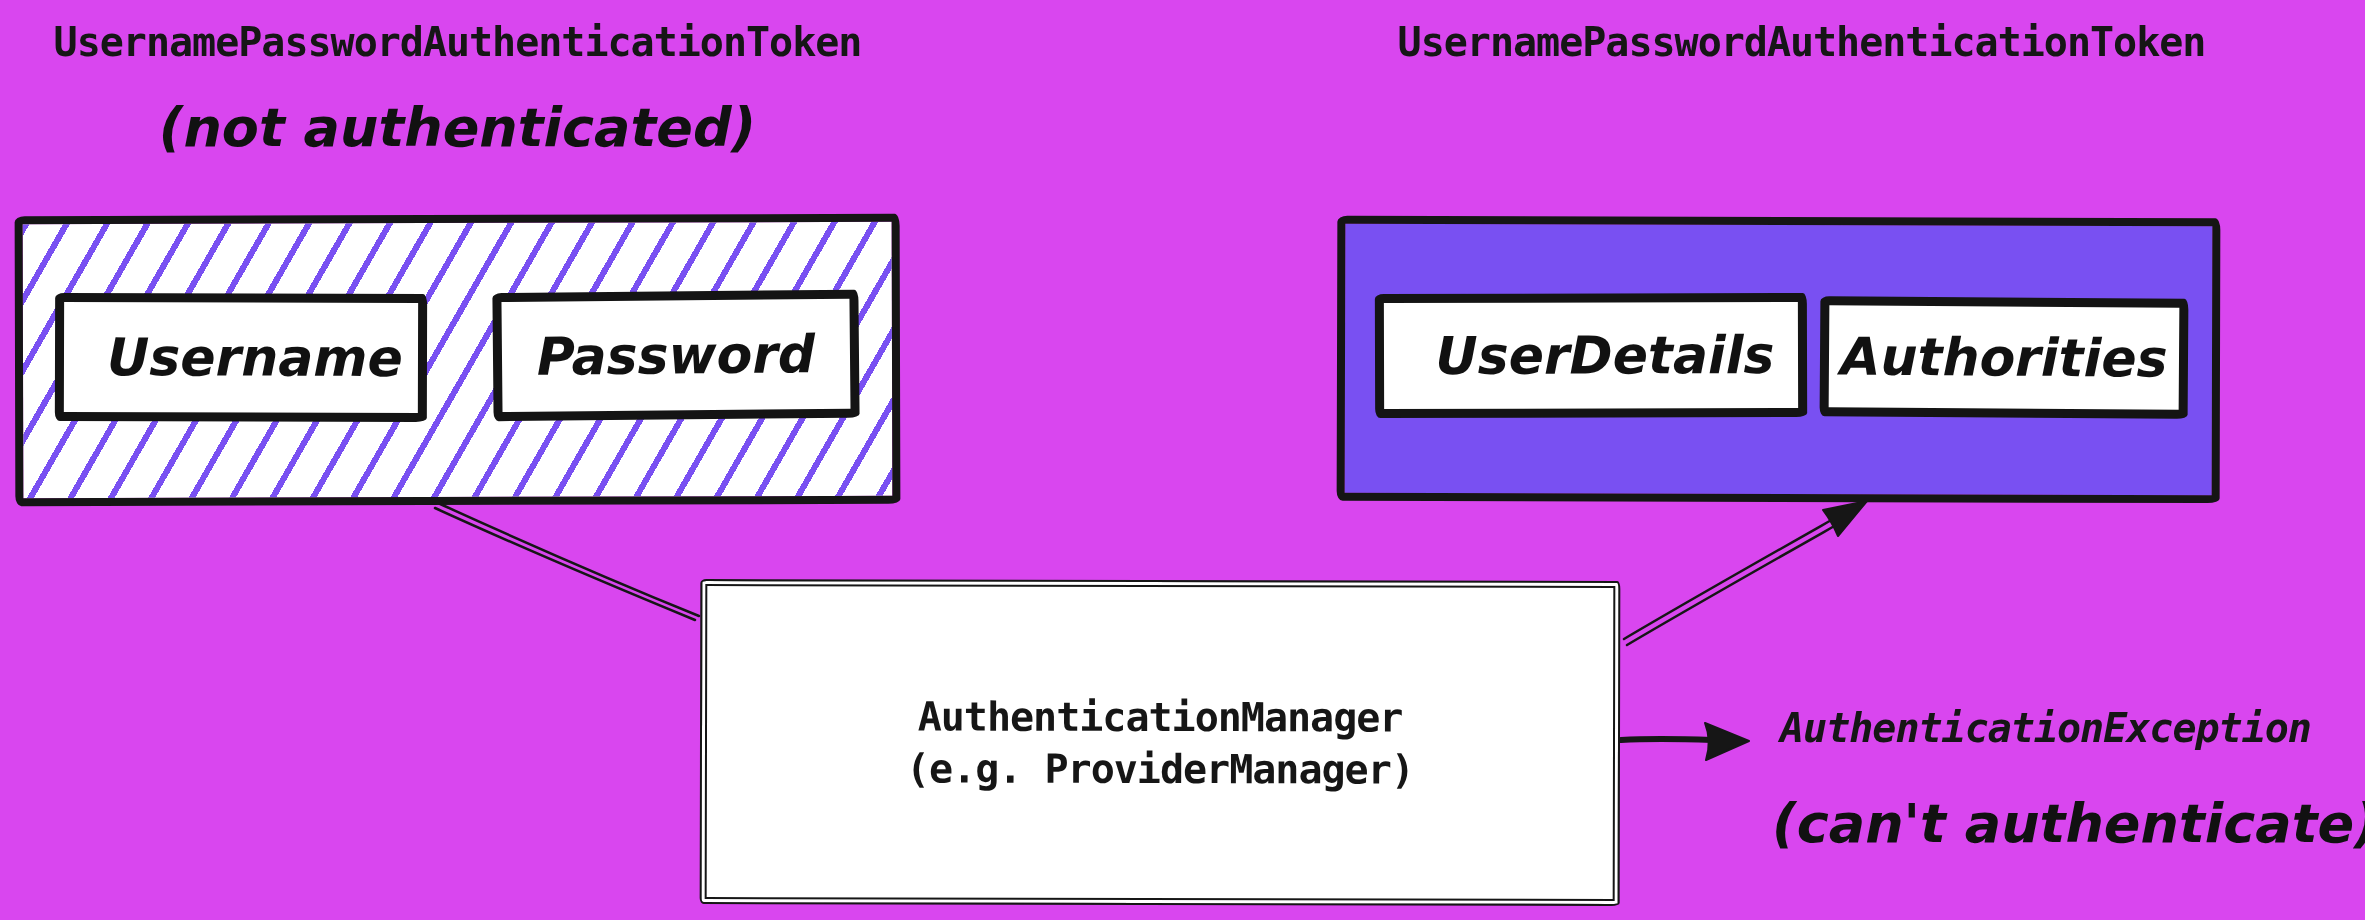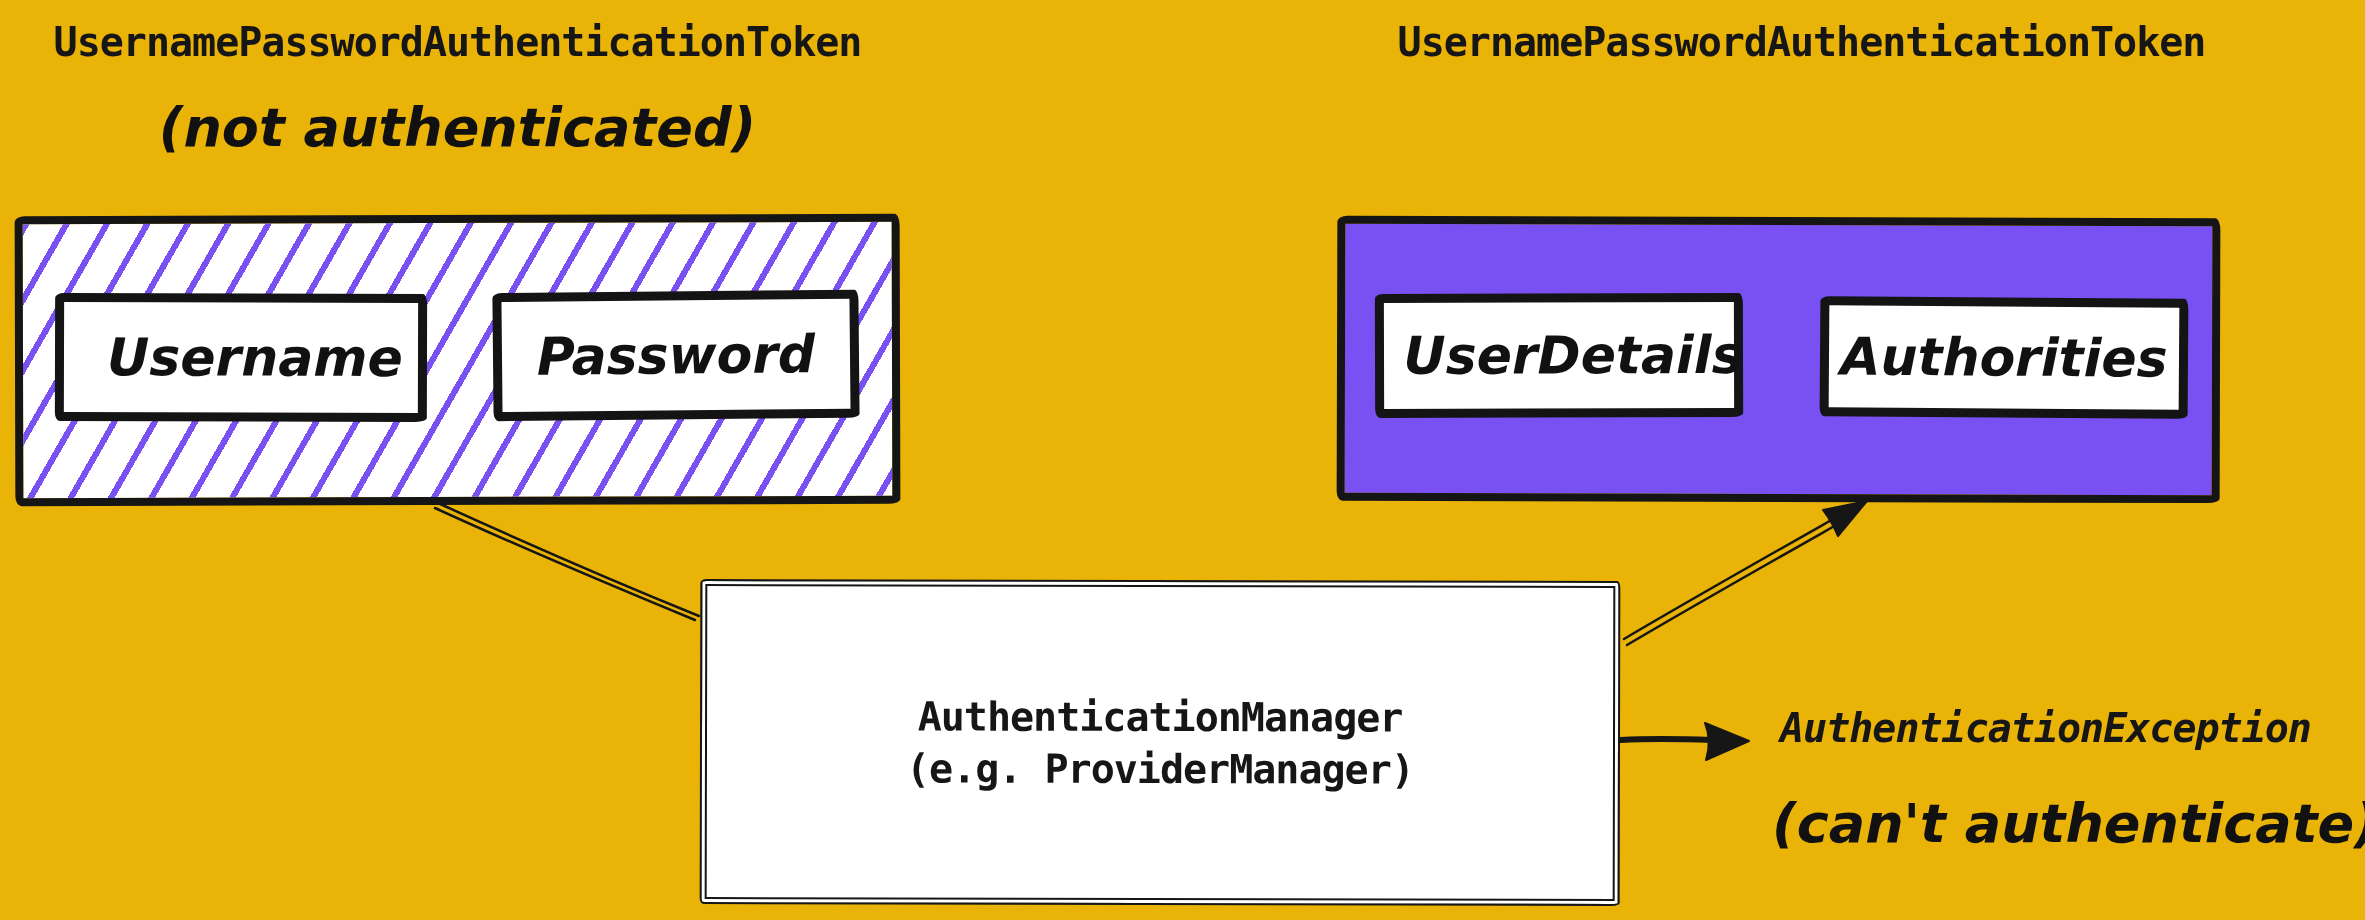--- a/index.html
+++ b/index.html
@@ -4,21 +4,21 @@
 <style>
   html, body {
     margin: 0;
     padding: 0;
     background: #ffffff;
   }
   .canvas {
     position: relative;
     width: 2365px;
     height: 920px;
-    background: #eab308;
+    background: #d946ef;
     overflow: hidden;
     font-family: "DejaVu Sans", sans-serif;
     color: #1a1a1a;
   }
 
   
   .mono {
     font-family: "DejaVu Sans Mono", monospace;
     font-weight: 700;
     letter-spacing: -1px;
@@ -82,21 +82,21 @@
     display: flex;
     align-items: center;
     justify-content: center;
   }
   .field-box .field-label {
     font-size: 52px;
     white-space: nowrap;
   }
   #field-username    { left: 32px;  top: 70px; width: 372px; height: 128px; transform: rotate(0.3deg); padding-left: 28px; }
   #field-password    { left: 470px; top: 69px; width: 366px; height: 128px; transform: rotate(-0.4deg); }
-  #field-userdetails { left: 30px;  top: 69px; width: 368px; height: 124px; transform: rotate(-0.3deg); padding-left: 28px; }
+  #field-userdetails { left: 30px;  top: 69px; width: 432px; height: 124px; transform: rotate(-0.3deg); padding-left: 28px; }
   #field-authorities { left: 475px; top: 72px; width: 368px; height: 120px; transform: rotate(0.25deg); }
 
   
   #manager-box {
     position: absolute;
     left: 700px; top: 580px; width: 920px; height: 325px;
     box-sizing: border-box;
     border: 2px solid #161616;
     border-radius: 6px 3px 8px 4px / 4px 8px 3px 6px;
     box-shadow: inset 0 0 0 3px #ffffff, inset 0 0 0 5px #161616;

